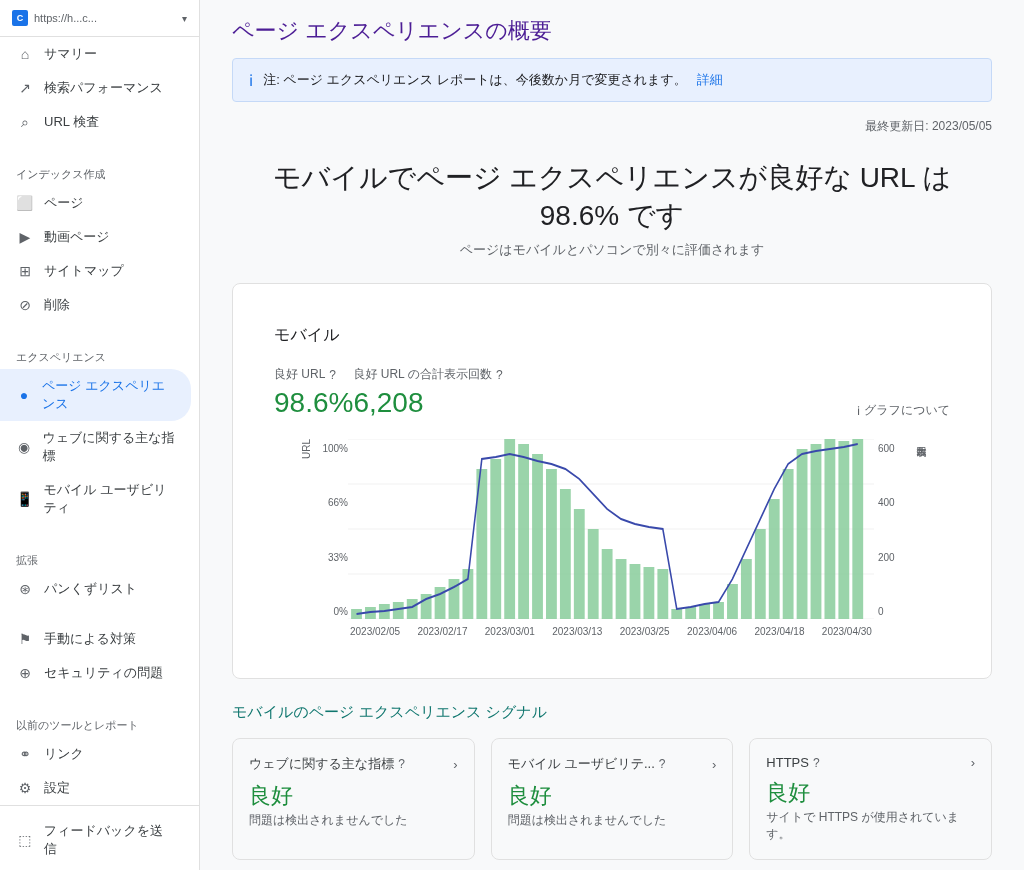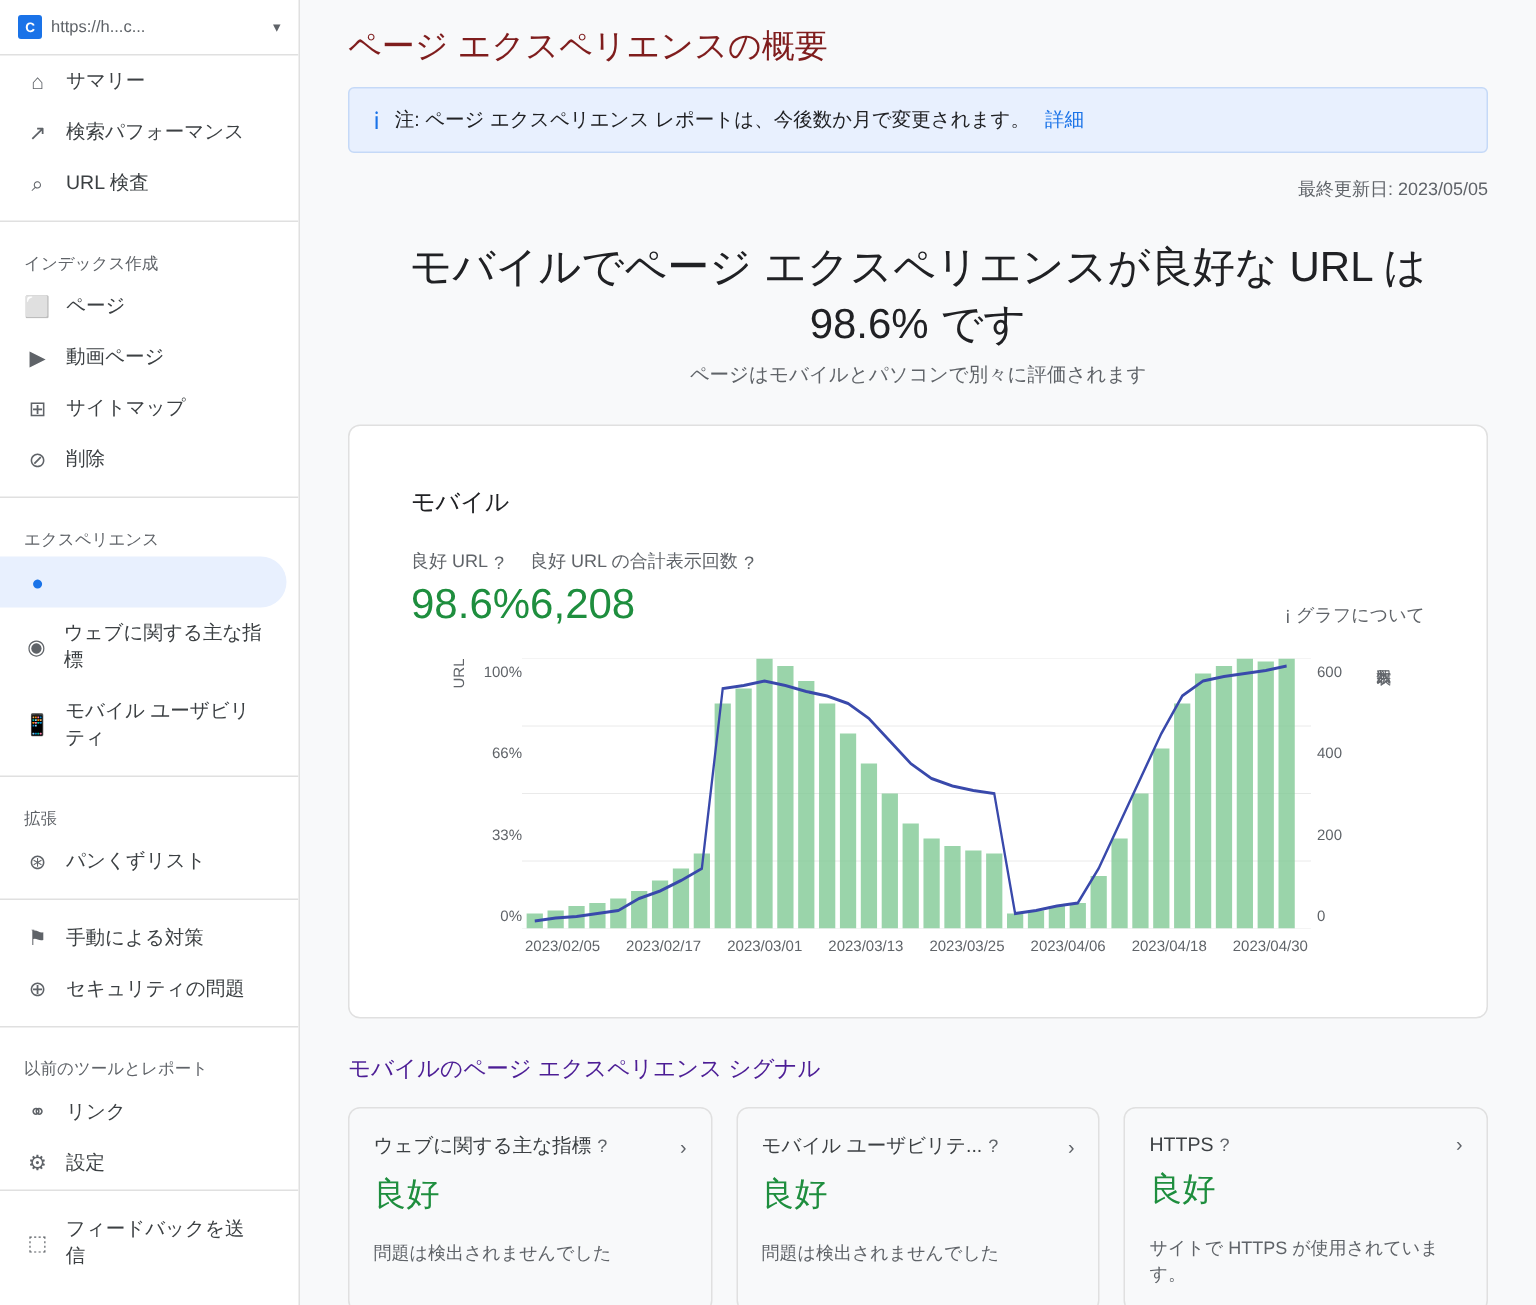--- a/index.html
+++ b/index.html
@@ -88,21 +88,21 @@
     
     .main {
       flex: 1;
       overflow-y: auto;
       padding: 0 32px 32px 32px;
     }
     .main-header {
       padding: 16px 0 12px 0;
       font-size: 22px;
       font-weight: 400;
-      color: #7f1d1d;
+      color: #4c1d95;
     }
     .info-banner {
       background: #e8f0fe;
       border: 1px solid #c5d9f7;
       border-radius: 4px;
       padding: 10px 16px;
       display: flex;
       align-items: center;
       gap: 10px;
       font-size: 13px;
@@ -185,21 +185,21 @@
       font-size: 10px;
       color: #5f6368;
       margin-top: 4px;
       padding: 0 2px;
     }
 
     
     .signals-title {
       font-size: 15px;
       font-weight: 500;
-      color: #4c1d95;
+      color: #0f766e;
       margin-bottom: 16px;
     }
     .signals-grid {
       display: grid;
       grid-template-columns: repeat(3, 1fr);
       gap: 16px;
     }
     .signal-card {
       border: 1px solid #e0e0e0;
       border-radius: 8px;
@@ -215,21 +215,21 @@
     }
     .signal-header-left {
       display: flex;
       align-items: center;
       gap: 4px;
     }
     .signal-status-green {
       font-size: 22px;
       font-weight: 400;
       color: #1e8e3e;
-      margin-bottom: 16px;
+      margin-bottom: 1px;
     }
     .signal-desc {
       font-size: 12px;
       color: #5f6368;
     }
     .arrow-icon { color: #5f6368; }
     .question-icon { color: #5f6368; font-size: 12px; }
   </style>
 </head>
 <body>
@@ -272,20 +272,21 @@
   <div class="sidebar-nav-item">
     <span class="icon">⊘</span>
     <span>削除</span>
   </div>
 
   <div class="sidebar-divider"></div>
   <div class="sidebar-section-label">エクスペリエンス</div>
 
   <div class="sidebar-nav-item active">
     <span class="icon">●</span>
+    <span>ページ エクスペリエンス</span>
   </div>
   <div class="sidebar-nav-item">
     <span class="icon">◉</span>
     <span>ウェブに関する主な指標</span>
   </div>
   <div class="sidebar-nav-item">
     <span class="icon">📱</span>
     <span>モバイル ユーザビリティ</span>
   </div>
 

